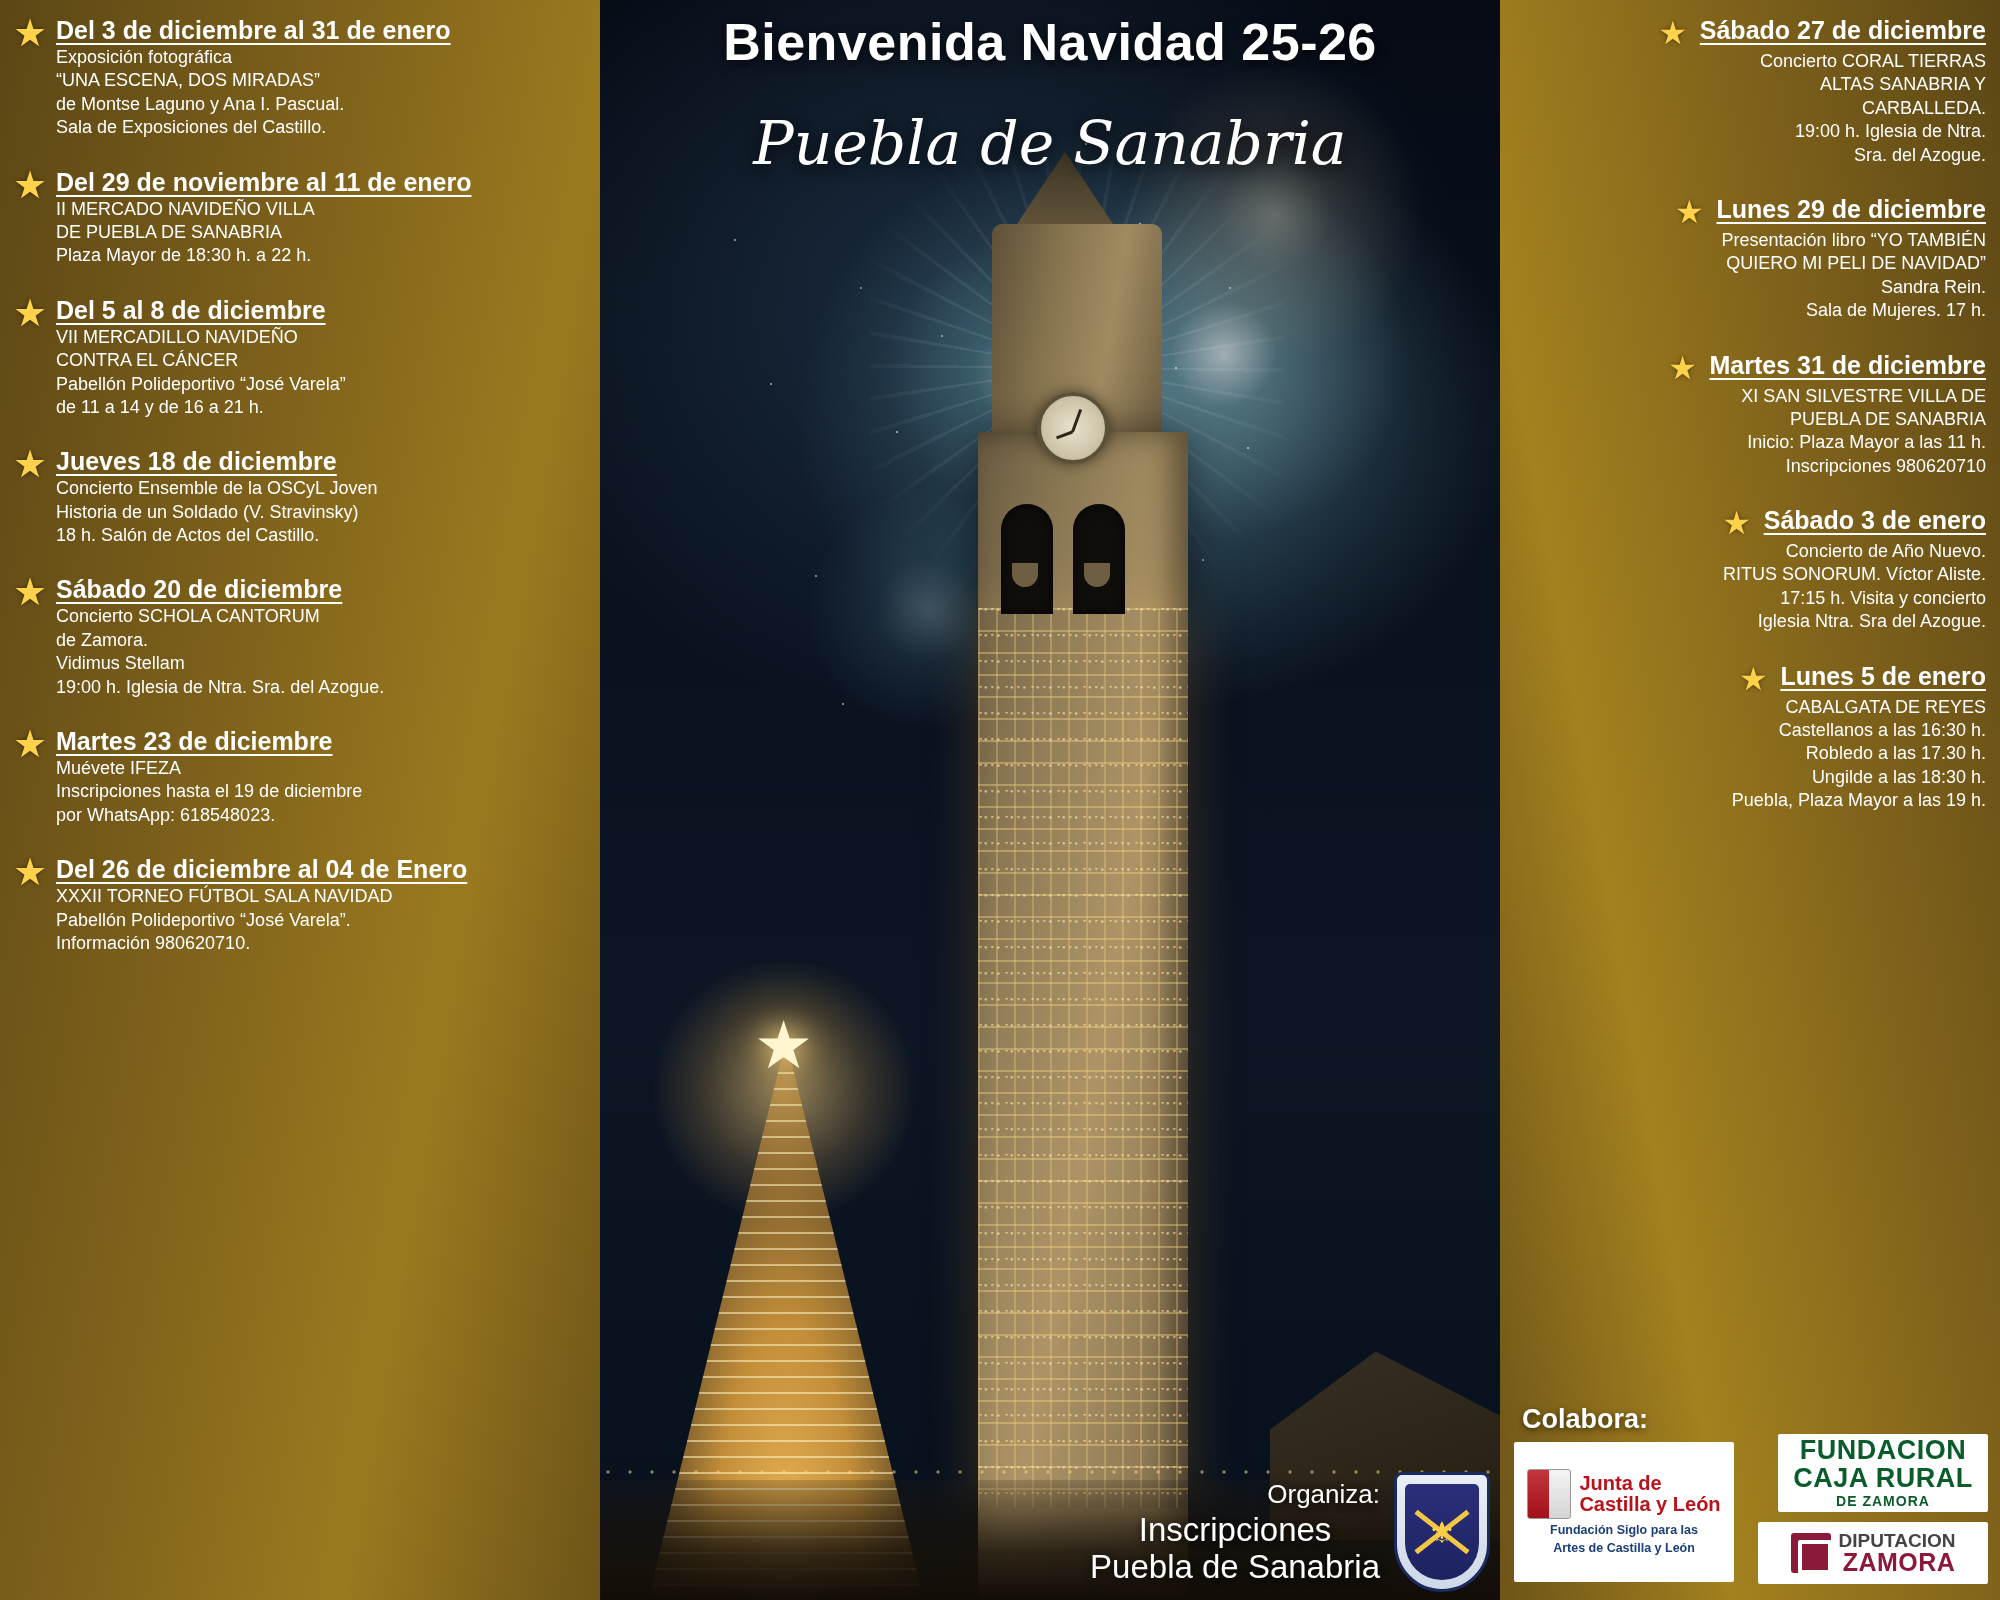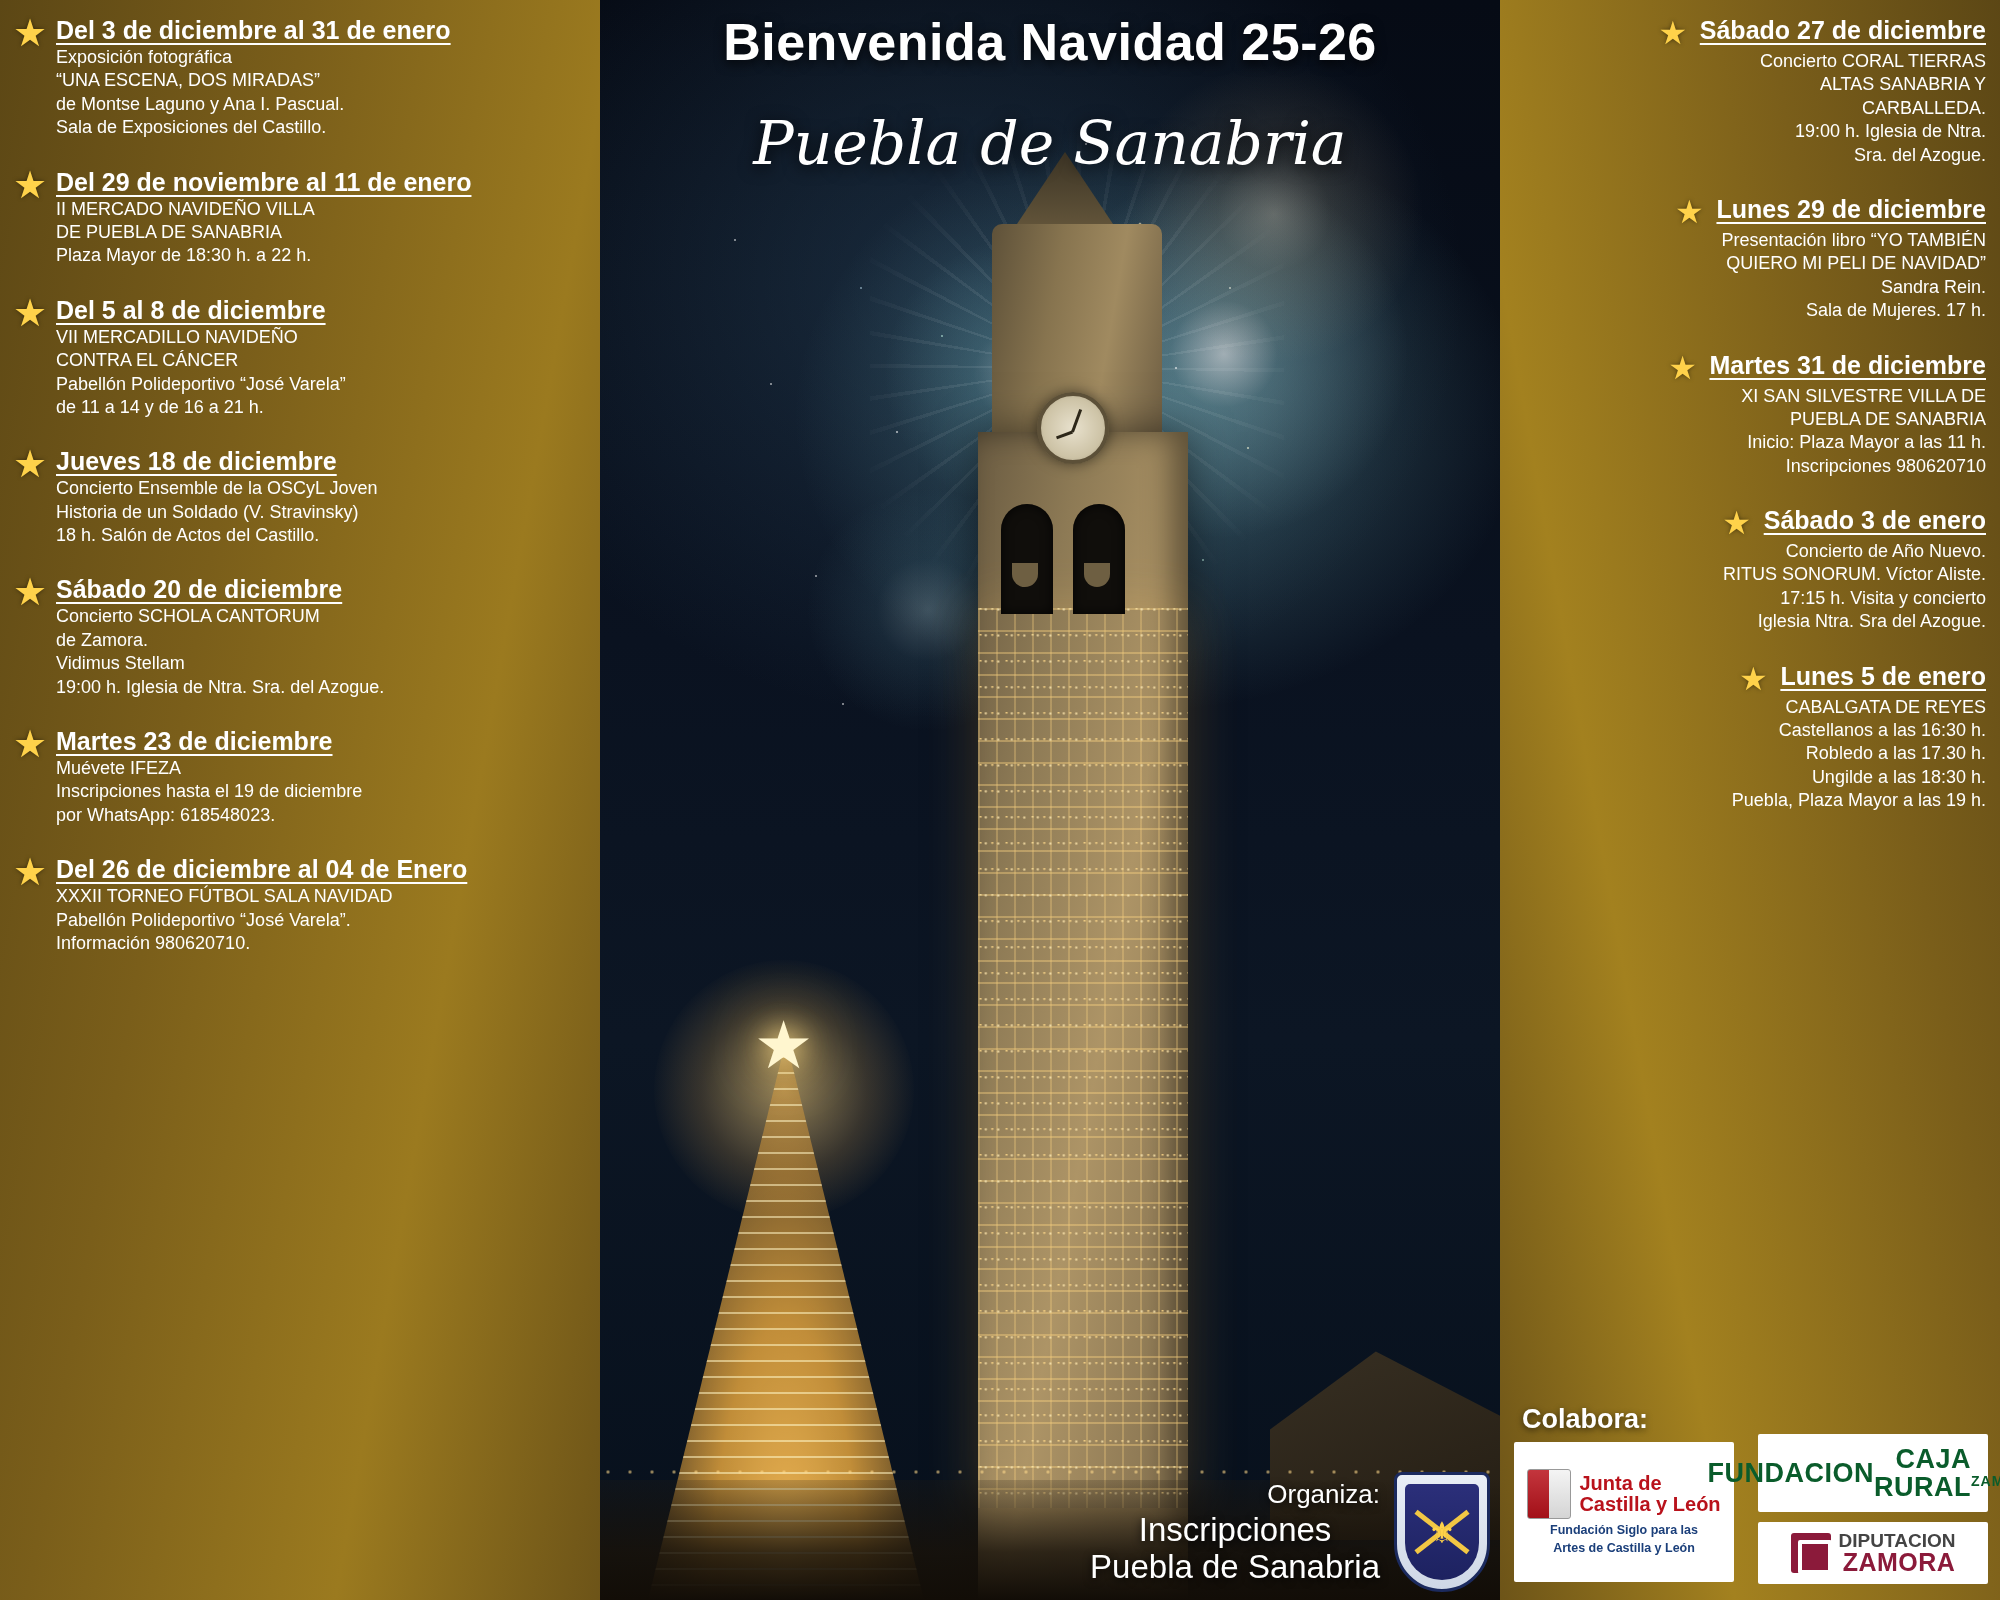--- a/index.html
+++ b/index.html
@@ -304,23 +304,23 @@
     position: relative; overflow: hidden;
   }
   .jcyl-crest::after{
     content:""; position:absolute; inset:0;
     background: linear-gradient(180deg, rgba(255,255,255,.15), rgba(0,0,0,.12));
   }
   .jcyl-t1 { color: #b9121b; font-size: 20px; font-weight: bold; line-height: 1.05; text-align: left; }
   .jcyl-t2 { color: #1b3f7a; font-size: 12.5px; font-weight: bold; text-align: center; line-height: 1.15; }
   .logo-caja {
     position: absolute; right: 12px; top: 34px;
-    width: 230px; height: 78px;
+    width: 210px; height: 78px;
     background: #fff; border-radius: 2px;
-    display: flex; flex-direction: row; align-items: center; justify-content: center;
+    display: flex; flex-direction: column; align-items: center; justify-content: center;
   }
   .caja-t1 { color: #0a5c2b; font-size: 27px; font-weight: bold; letter-spacing: .5px; line-height: 1; }
   .caja-t2 { color: #0a5c2b; font-size: 27px; font-weight: bold; letter-spacing: .5px; line-height: 1.05; }
   .caja-t3 { color: #0a5c2b; font-size: 14px; font-weight: bold; letter-spacing: 1px; }
   .logo-dip {
     position: absolute; right: 12px; top: 122px;
     width: 230px; height: 62px;
     background: #fff; border-radius: 2px;
     display: flex; align-items: center; justify-content: center; gap: 8px;
   }

